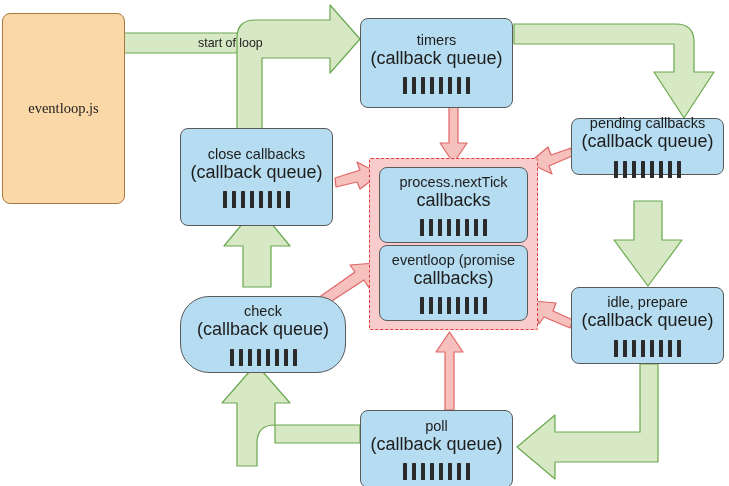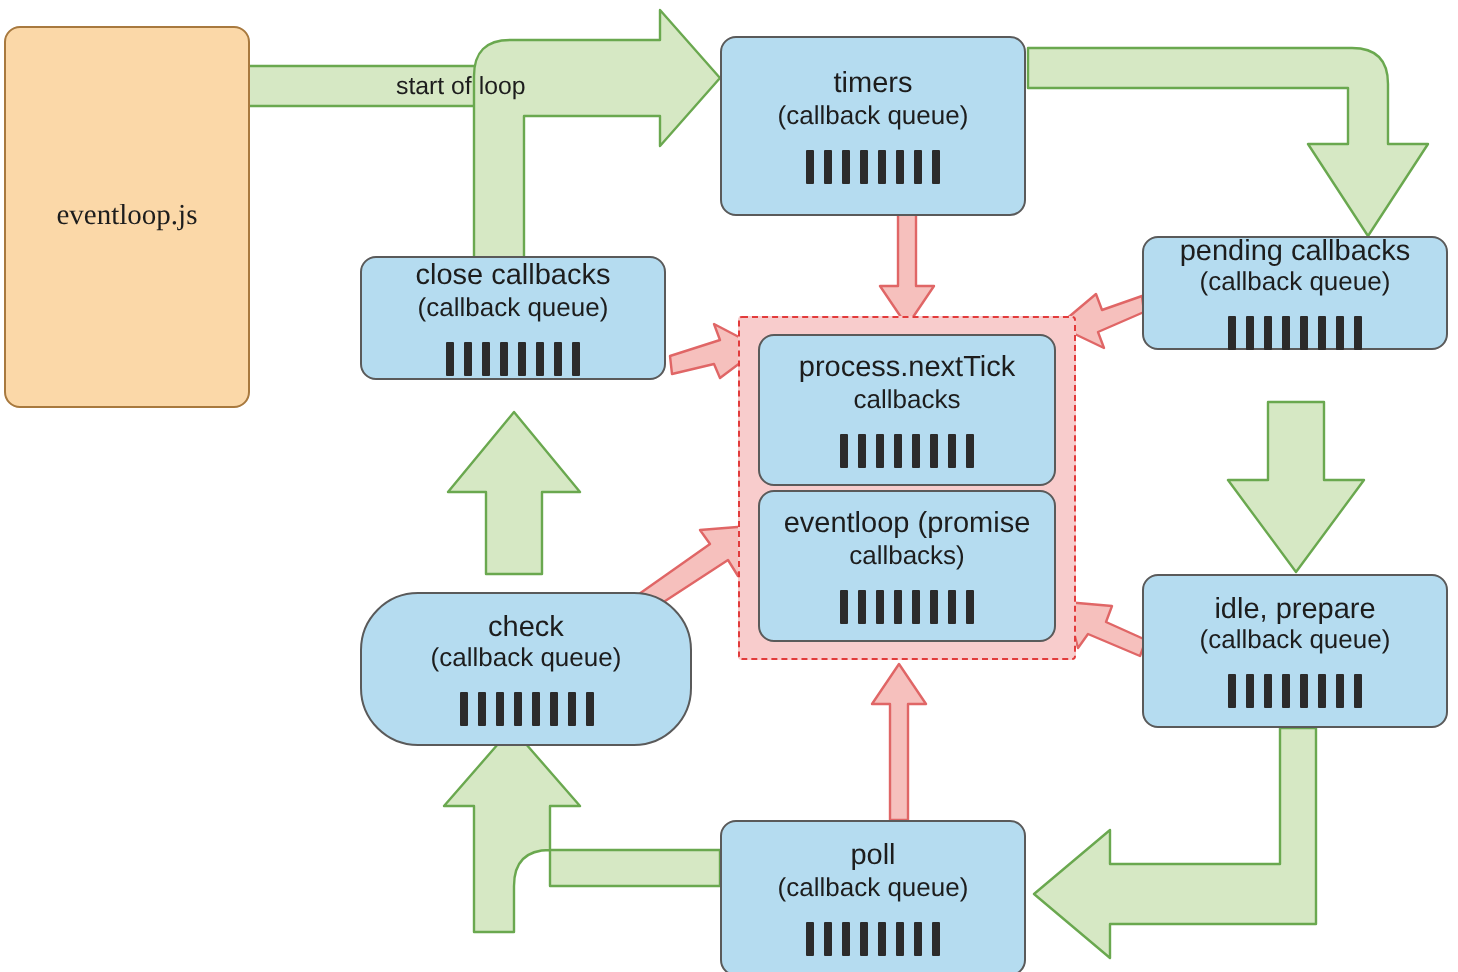--- a/index.html
+++ b/index.html
@@ -41,21 +41,21 @@
     border-color: #a8793e;
   }
   .node-title {
     font-size: 14.5px;
     color: #1d1d1d;
     line-height: 1.12;
     text-align: center;
     white-space: nowrap;
   }
   .node-sub {
-    font-size: 13px;
+    font-size: 18px;
     color: #1d1d1d;
     line-height: 1.15;
     text-align: left;
     white-space: nowrap;
   }
   .queue-bars {
     display: flex;
     gap: 5px;
     margin-top: 9px;
   }
@@ -288,21 +288,21 @@
         <i></i>
         <i></i>
         <i></i>
         <i></i>
         <i></i>
         <i></i>
         <i></i>
       </div>
   </div>
 
-  <div class="node node-blue" style="left:180px; top:128px; width:153px; height:62px;">
+  <div class="node node-blue" style="left:180px; top:128px; width:153px; height:98px;">
     <div class="node-title">close callbacks</div>
     <div class="node-sub">(callback queue)</div>
     <div class="queue-bars">
         <i></i>
         <i></i>
         <i></i>
         <i></i>
         <i></i>
         <i></i>
         <i></i>

